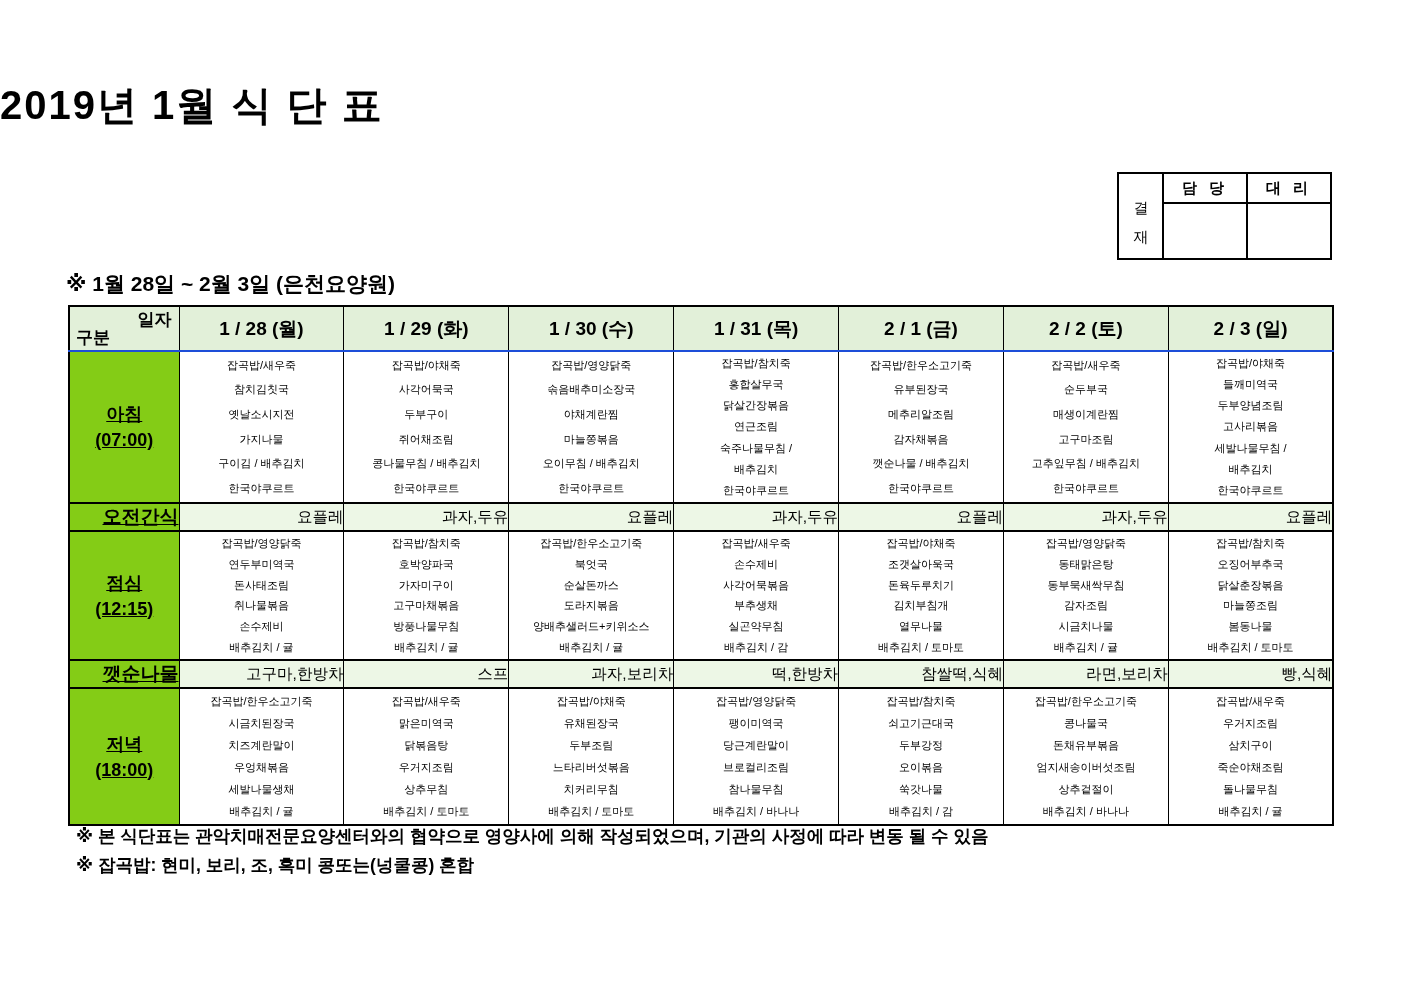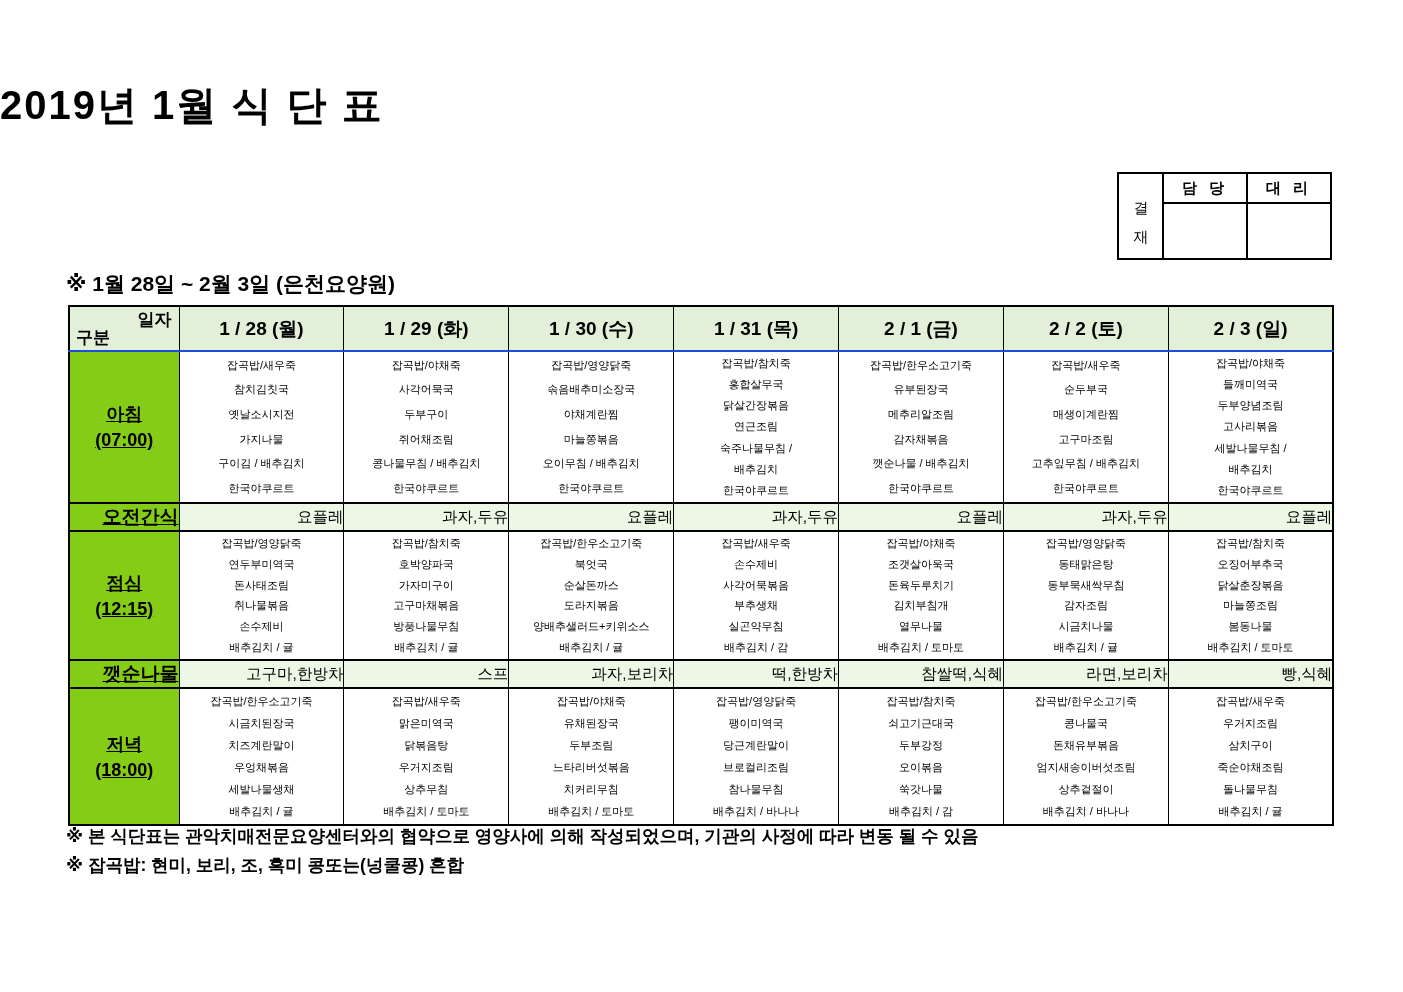--- a/index.html
+++ b/index.html
@@ -82,21 +82,21 @@
   .r-lunch td { height: 129px; }
   .r-lunch .lines { height: 125px; }
   .r-dinner td { height: 137px; }
   .r-dinner .lines { height: 133px; }
 
   .r-snack td { height: 24px; border-top: 2px solid #000; border-bottom: 2px solid #000; text-align: right; }
   .r-snack .rowlabel { font-size: 19px; }
   .snackcell { background: #edf7e6; font-size: 15.5px; padding-left: 44px; }
 
   .notes {
-    position: absolute; left: 66px; top: 822px;
+    position: absolute; left: 76px; top: 822px;
     font-size: 17.5px; font-weight: bold;
     line-height: 29px;
   }
 </style>
 </head>
 <body>
 
 <div class="page-title">2019년 1월 식 단 표</div>
 
 <table class="approval">

